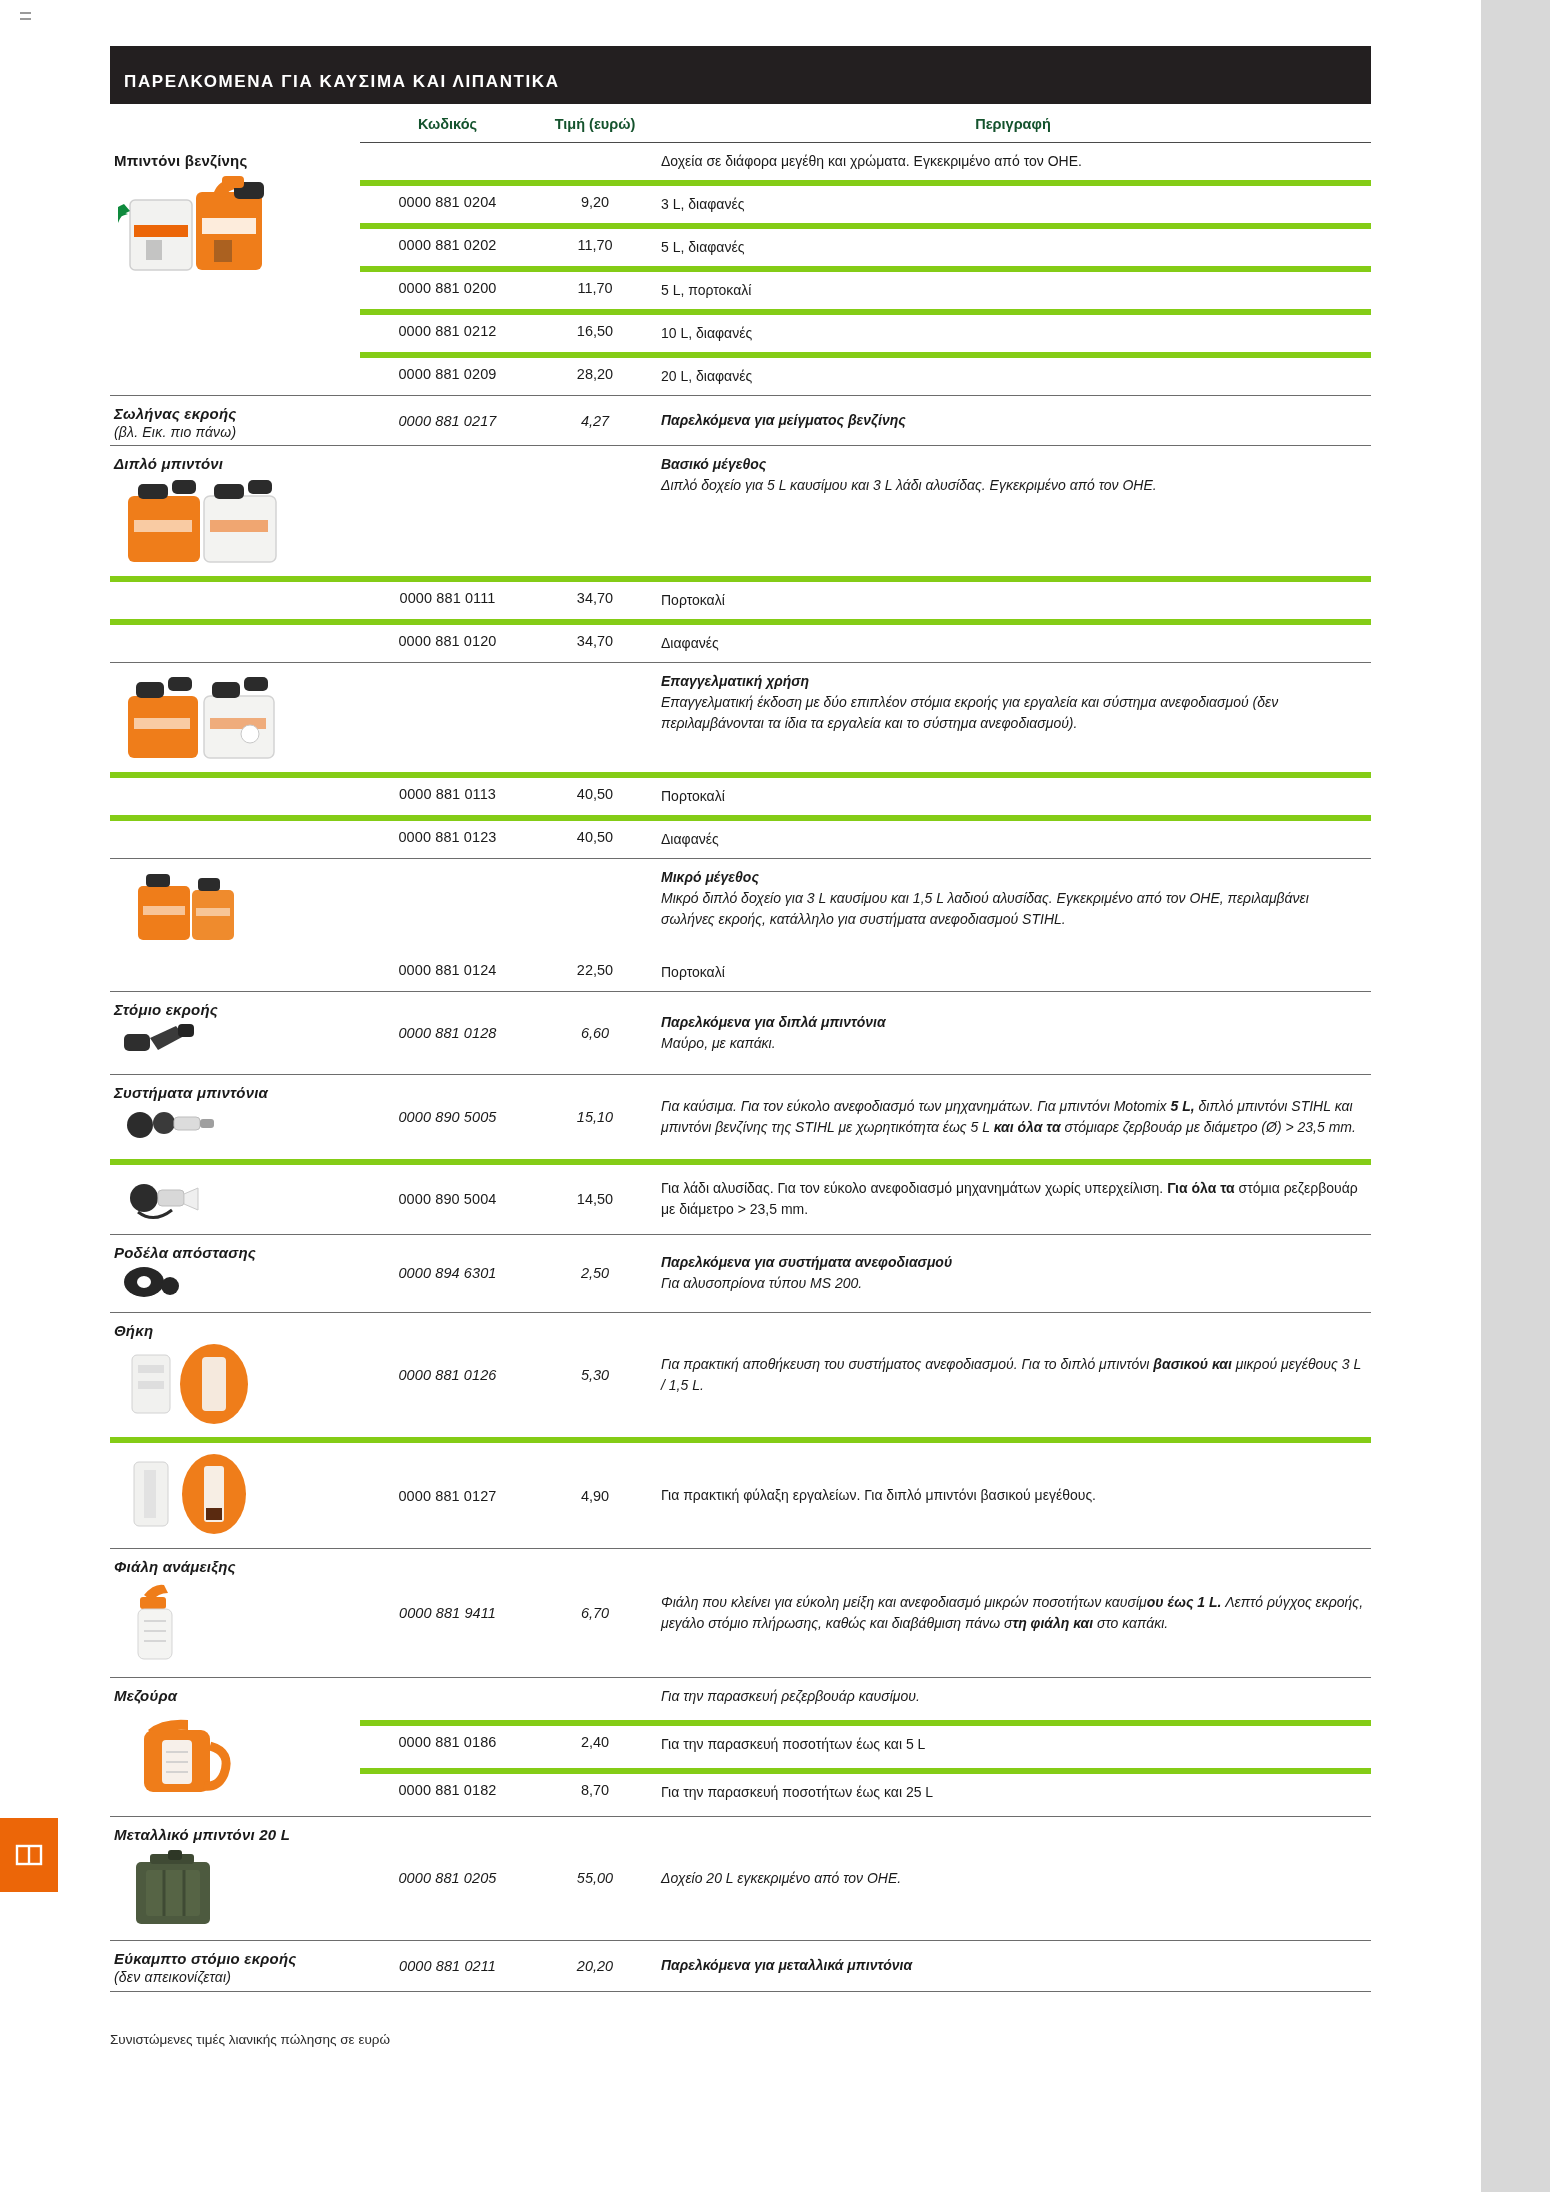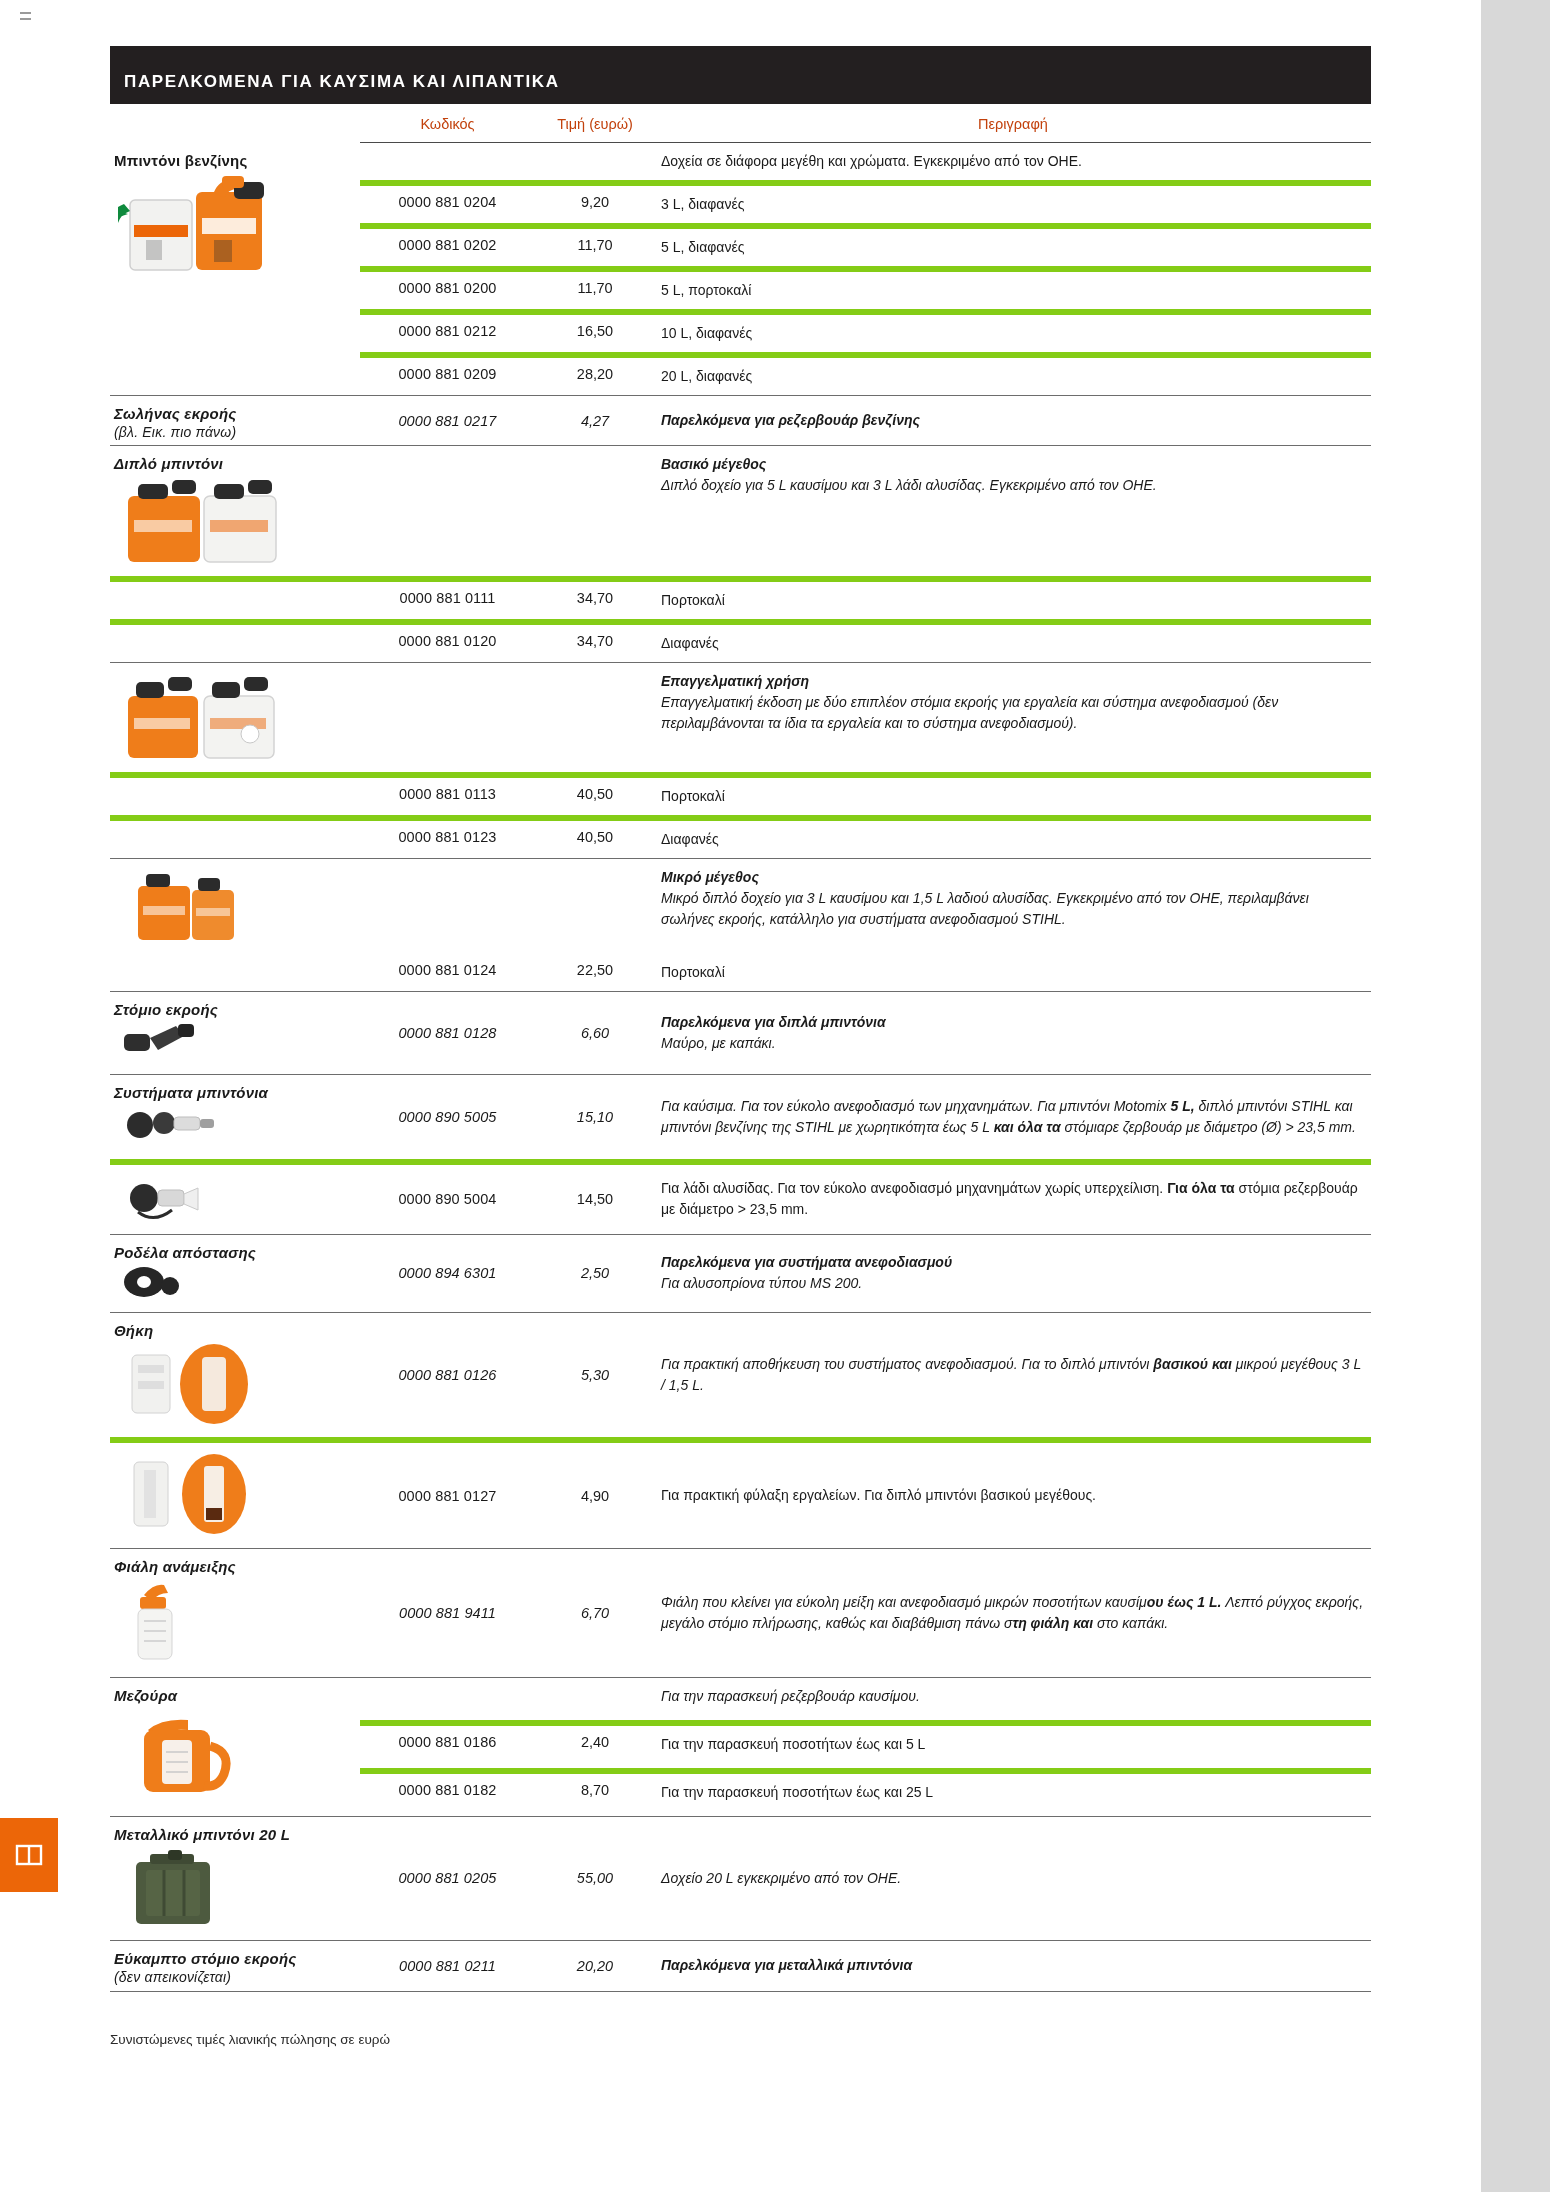--- a/index.html
+++ b/index.html
@@ -88,23 +88,23 @@
     border-collapse:collapse;
     table-layout:fixed;
   }
   col.c-name{width:250px;}
   col.c-code{width:175px;}
   col.c-price{width:120px;}
   col.c-desc{width:716px;}
 
   th{
     font-size:14.5px;
-    font-weight:normal;
+    font-weight:bold;
     padding:12px 0 10px 0;
-    color:#c2410c;
+    color:#14532d;
     border-bottom:1.5px solid #4a4a4a;
     vertical-align:bottom;
   }
   th.h-blank{border-bottom:none;}
   th.h-code{text-align:center;}
   th.h-price{text-align:center;}
   th.h-desc{text-align:center;}
 
   td{
     vertical-align:top;
@@ -245,21 +245,21 @@
           </tr>
 
           <tr class="sec-top">
             <td class="namecell">
               <span>Σωλήνας εκροής</span>
               <span class="sub">(βλ. Εικ. πιο πάνω)</span>
             </td>
             <td class="codecell mid">0000 881 0217</td>
             <td class="pricecell mid">4,27</td>
             <td class="desccell mid">
-              <b>Παρελκόμενα για ρεζερβουάρ βενζίνης</b>
+              <b>Παρελκόμενα για μείγματος βενζίνης</b>
             </td>
           </tr>
 
           <tr class="sec-top">
             <td class="namecell">
               <span>Διπλό μπιντόνι</span>
               <div class="imgcell">
                 <svg class="prodimg" width="175" height="92" viewBox="0 0 175 92">
                   <rect x="10" y="22" width="72" height="66" rx="6" fill="#ef7d1a"></rect>
                   <rect x="16" y="46" width="58" height="12" fill="#ffffff" opacity=".6"></rect>

